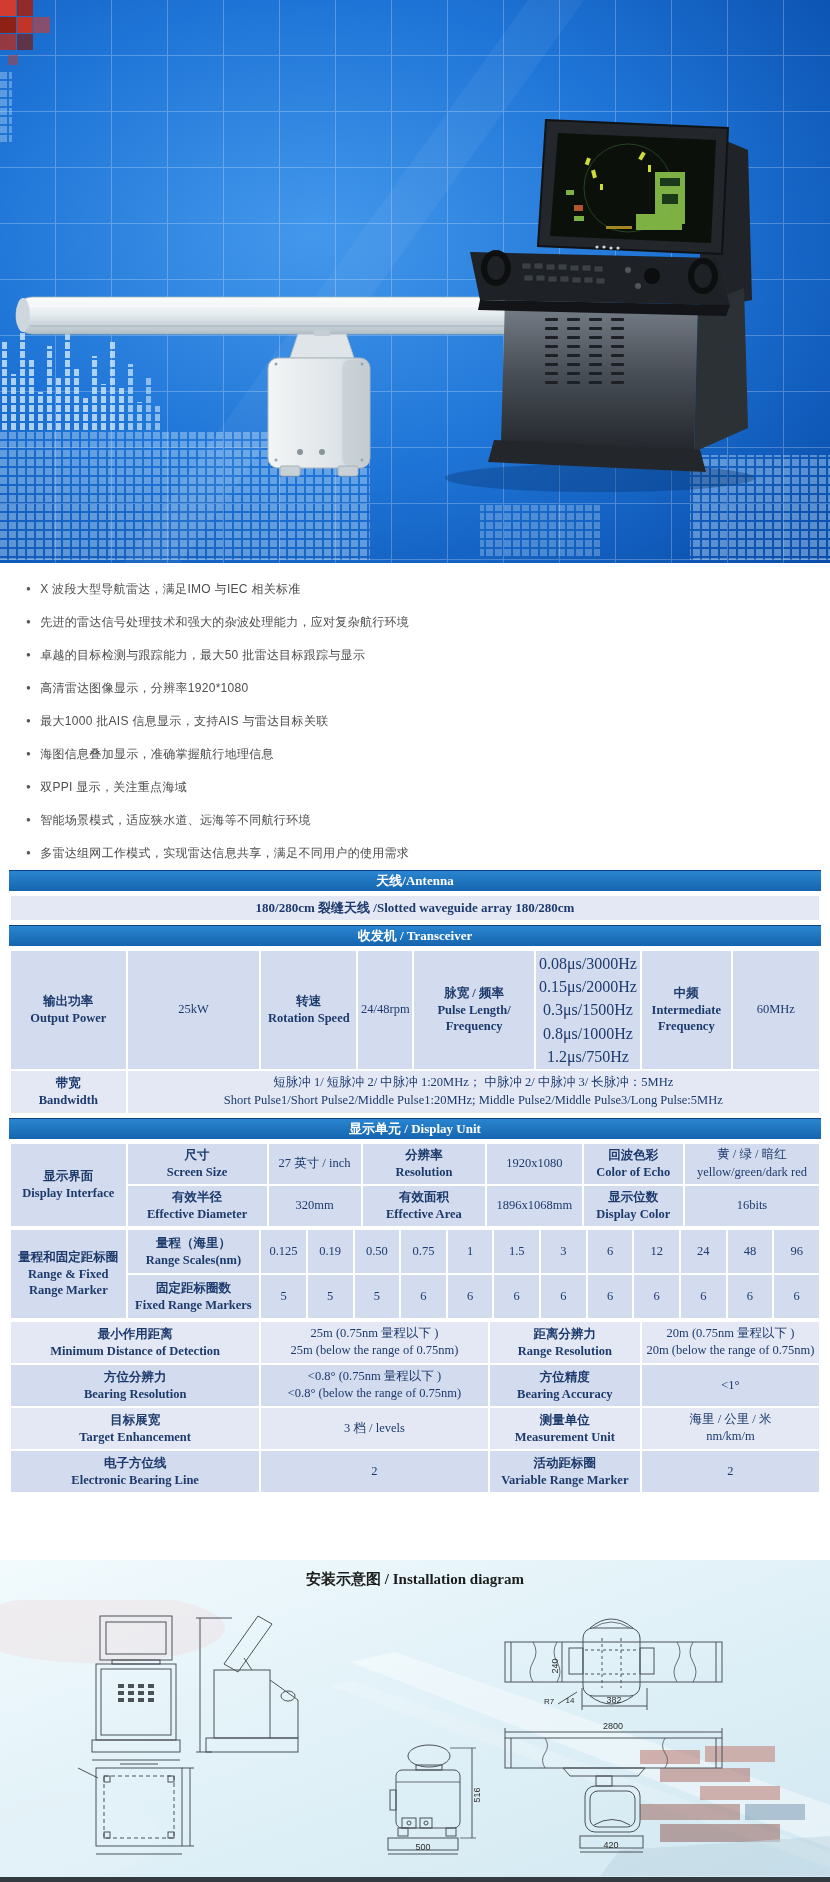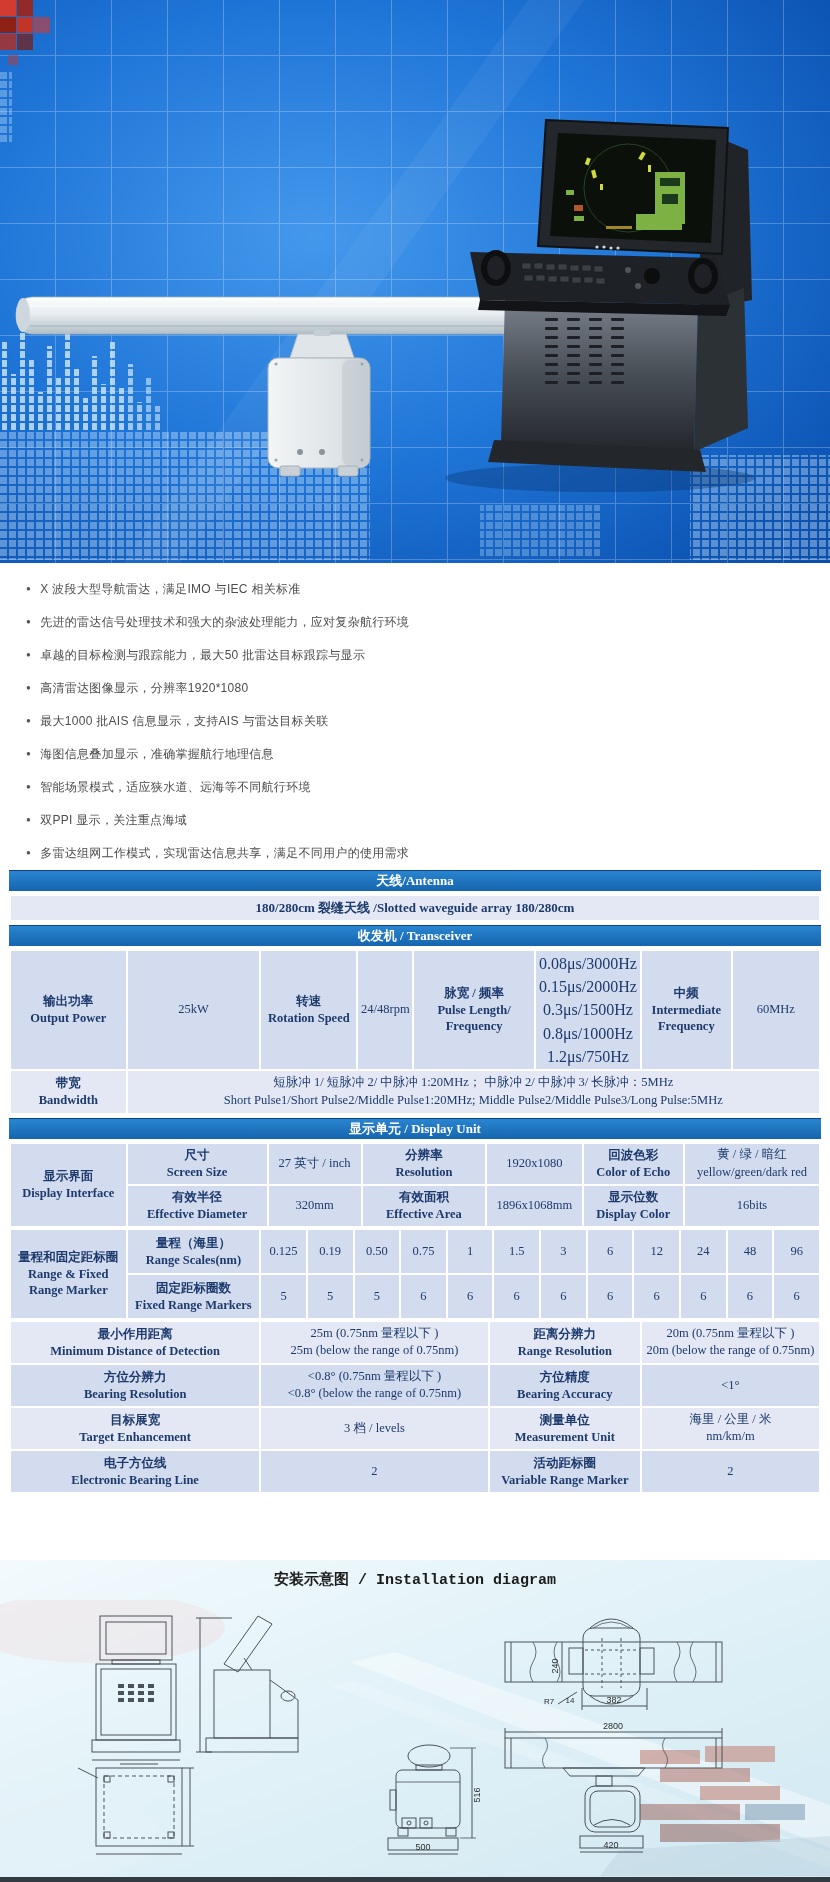--- a/index.html
+++ b/index.html
@@ -36,21 +36,21 @@
   tr.h-r2 td { height:44px; }
   tr.h-d  td { height:42px; }
   tr.h-rg td { height:45px; }
   tr.h-s4 td { height:43px; }
   .num { font-size:12.5px; }
 
   
   .install { position:absolute; top:1560px; left:0; width:830px; height:317px;
              background:linear-gradient(160deg,#f2fafd 0%,#e2f2f8 45%,#d2e8f2 100%); }
   .install-title { padding-top:10px; text-align:center; color:#1c1c1c;
-                   font-family:Liberation Mono, monospace; font-weight:bold; font-size:15px; }
+                   font-family:Liberation Serif, serif; font-weight:bold; font-size:15px; }
   .install svg { position:absolute; top:40px; left:0; }
 
   .footer { position:absolute; top:1877px; left:0; width:830px; height:5px; background:#333a40; }
 </style>
 </head>
 <body>
 
 <div class="hero">
 <svg width="830" height="563" viewBox="0 0 830 563">
   <defs>
@@ -243,22 +243,22 @@
 </div>
 
 <div class="features">
   <ul>
     <li>X 波段大型导航雷达，满足IMO 与IEC 相关标准</li>
     <li>先进的雷达信号处理技术和强大的杂波处理能力，应对复杂航行环境</li>
     <li>卓越的目标检测与跟踪能力，最大50 批雷达目标跟踪与显示</li>
     <li>高清雷达图像显示，分辨率1920*1080</li>
     <li>最大1000 批AIS 信息显示，支持AIS 与雷达目标关联</li>
     <li>海图信息叠加显示，准确掌握航行地理信息</li>
+    <li>双PPI 显示，关注重点海域</li>
     <li>智能场景模式，适应狭水道、远海等不同航行环境</li>
-    <li>双PPI 显示，关注重点海域</li>
     <li>多雷达组网工作模式，实现雷达信息共享，满足不同用户的使用需求</li>
   </ul>
 </div>
 
 <div class="specs">
 
   <div class="bar">天线/Antenna</div>
   <table class="spec">
     <tbody>
         <tr class="bgB">

